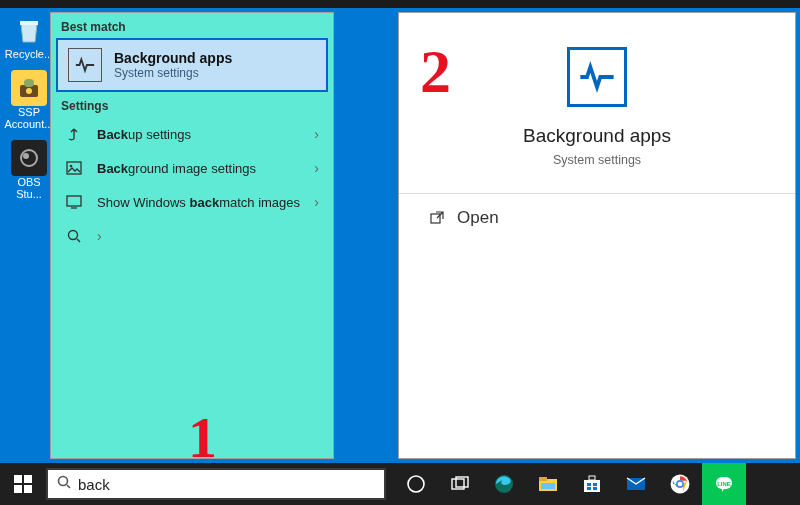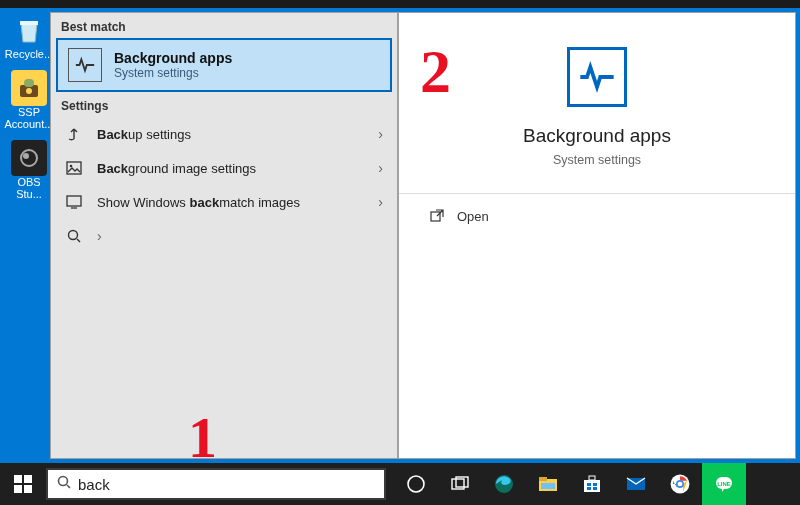--- a/index.html
+++ b/index.html
@@ -11,39 +11,39 @@
   .desktop-icons { position:absolute; left:4px; top:12px; width:50px; display:flex; flex-direction:column; gap:10px; }
   .dicon { display:flex; flex-direction:column; align-items:center; color:#fff; font-size:11px; text-align:center; line-height:12px; }
   .dicon .gfx { width:36px; height:36px; display:flex; align-items:center; justify-content:center; border-radius:4px; }
   .recycle svg { width:32px; height:32px; }
   .chrome-g { background:#fff; border-radius:50%; }
   .sspg { background:#ffd34e; }
   .obs-g { background:#222; border-radius:50%; }
   .tab-g { background:#1e5ea6; }
 
   
-  .search-panel { position:absolute; left:50px; top:12px; width:348px; bottom:46px; background:#e5e5e5; border:1px solid #a0a0a0; }
+  .search-panel { position:absolute; left:50px; top:12px; width:284px; bottom:46px; background:#5eead4; border:1px solid #a0a0a0; }
   .section-hdr { font-size:12px; font-weight:600; color:#333; padding:7px 10px 4px; }
   .best-match { margin:0 5px; background:#bfe0f6; border:2px solid #0067c0; display:flex; align-items:center; padding:8px 10px; gap:12px; }
   .bm-icon { width:34px; height:34px; border:1px solid #555; display:flex; align-items:center; justify-content:center; }
   .bm-title { font-size:14px; font-weight:600; color:#111; }
   .bm-sub   { font-size:12px; color:#3a5a7a; }
   .row { display:flex; align-items:center; padding:8px 14px; gap:14px; font-size:13px; color:#222; }
   .row .ricon { width:18px; height:18px; flex:none; display:flex; align-items:center; justify-content:center; }
   .row .rtxt  { flex:1; }
   .row .chev  { color:#666; font-size:14px; }
   .hl { font-weight:700; }
 
   
   .detail { position:absolute; left:398px; top:12px; right:4px; bottom:46px; background:#fff; border:1px solid #a0a0a0; display:flex; flex-direction:column; align-items:center; }
   .detail .big-icon { margin-top:34px; width:60px; height:60px; border:3px solid #0067c0; display:flex; align-items:center; justify-content:center; }
   .detail h2 { margin-top:18px; font-size:19px; font-weight:500; color:#222; }
   .detail .sub { font-size:12.5px; color:#666; margin-top:6px; }
   .detail .sep { width:100%; border-top:1px solid #ddd; margin-top:26px; }
-  .open-row { align-self:flex-start; display:flex; align-items:center; gap:12px; padding:14px 30px; font-size:13px; color:#333; }
+  .open-row { align-self:flex-start; display:flex; align-items:center; gap:12px; padding:14px 30px; font-size:17px; color:#333; }
 
   
   .anno1 { position:absolute; left:188px; bottom:38px; font:700 58px/1 Georgia,serif; color:#e81123; }
   .anno2 { position:absolute; left:420px; top:40px;  font:700 62px/1 Georgia,serif; color:#e81123; }
 
   
   .taskbar { position:absolute; left:0; right:0; bottom:0; height:42px; background:#1f1f1f; display:flex; align-items:center; }
   .start { width:46px; height:42px; display:flex; align-items:center; justify-content:center; }
   .searchbox { height:32px; width:340px; background:#fff; border:2px solid #3a3a3a; display:flex; align-items:center; padding:0 8px; gap:6px; }
   .searchbox input { border:none; outline:none; font-size:15px; background:transparent; width:100%; }

